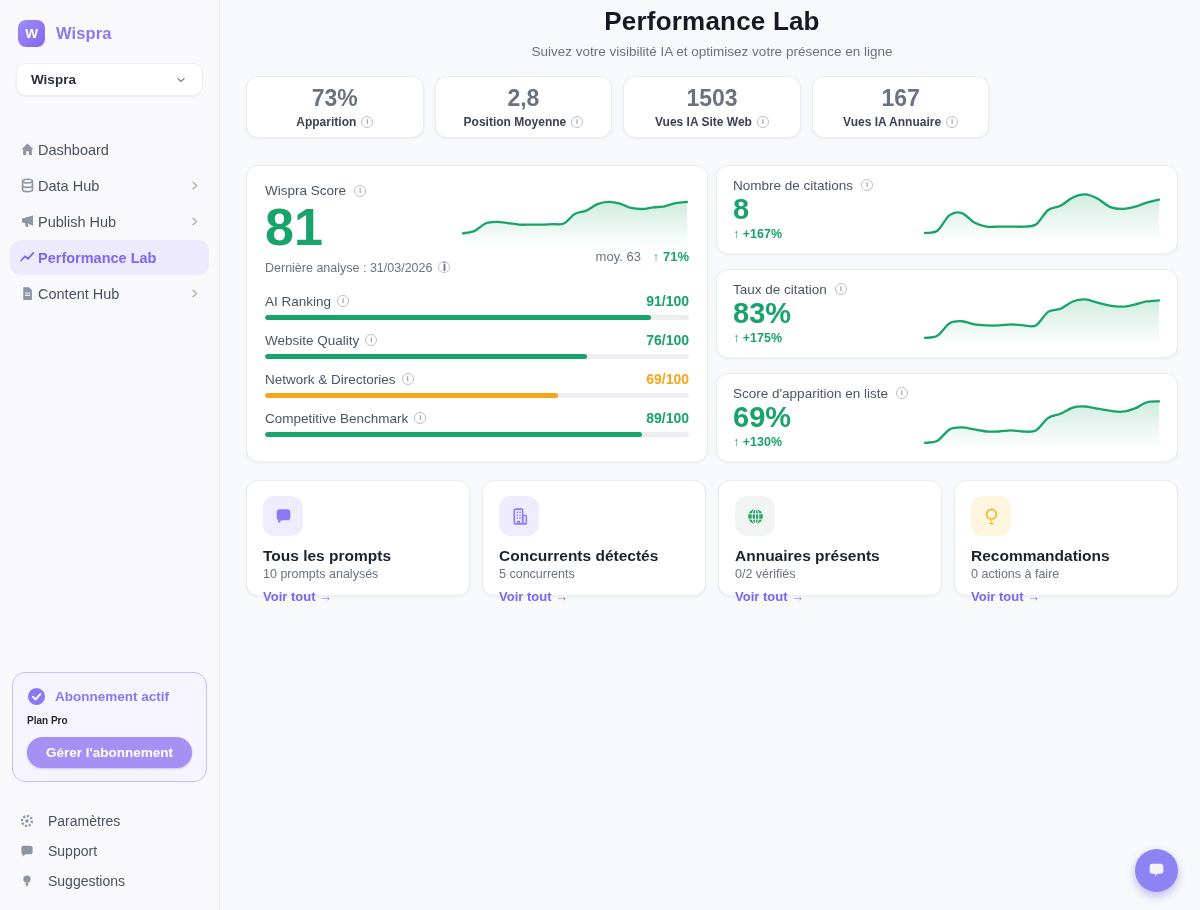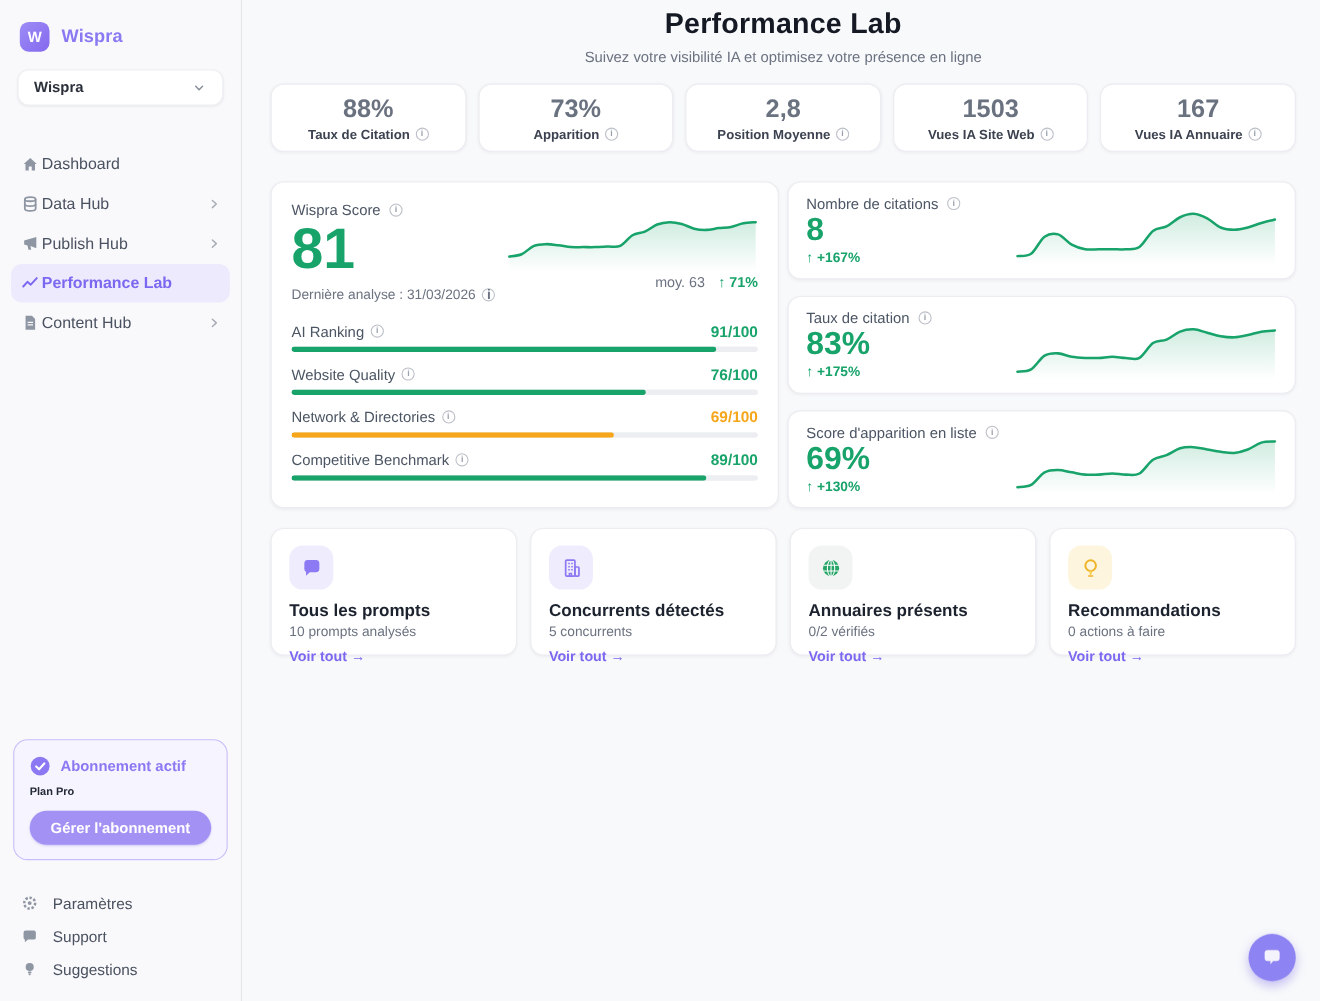--- a/index.html
+++ b/index.html
@@ -84,21 +84,21 @@
   }
   .iicon::after { content:"i"; }
 
   .mid { margin-top:27px; display:grid; grid-template-columns:462px 462px; gap:8px; }
   .score-card { height:297px; padding:17px 18px; }
   .score-top { display:flex; justify-content:space-between; }
   .score-left { min-width:0; }
   .label-row { display:flex; align-items:center; gap:8px; }
   .card-label { font-size:13.5px; font-weight:500; color:#4b5563; white-space:nowrap; }
   .score-value { font-size:52px; line-height:1.06; font-weight:800; color:#17a36a; margin-top:2px; }
-  .score-date { margin-top:6px; display:flex; align-items:center; gap:6px; }
+  .score-date { margin-top:6px; display:flex; align-items:flex-start; gap:6px; }
   .score-date span { font-size:12.5px; color:#6b7280; white-space:nowrap; }
   .score-chart { width:230px; display:flex; flex-direction:column; align-items:flex-end; }
   .score-caption { margin-top:2px; display:flex; align-items:baseline; gap:12px; }
   .cap-avg { font-size:13px; color:#6b7280; }
   .cap-delta { font-size:13px; font-weight:700; color:#17a36a; }
 
   .score-bars { margin-top:18px; }
   .bar-row { margin-bottom:12px; }
   .bar-head { display:flex; align-items:center; gap:6px; }
   .bar-label { font-size:13.5px; color:#4b5563; }
@@ -257,27 +257,20 @@
     </nav>
   </aside>
 
   <main class="main">
     <header class="page-header">
       <div class="page-title">Performance Lab</div>
       <div class="page-subtitle">Suivez votre visibilité IA et optimisez votre présence en ligne</div>
     </header>
 
     <section class="stats">
-      <div class="card stat-card">
-        <div class="stat-value">88%</div>
-        <div class="stat-label-row">
-            <span class="stat-label">Taux de Citation</span>
-            <span class="iicon"></span>
-          </div>
-      </div>
       <div class="card stat-card">
         <div class="stat-value">73%</div>
         <div class="stat-label-row">
             <span class="stat-label">Apparition</span>
             <span class="iicon"></span>
           </div>
       </div>
       <div class="card stat-card">
         <div class="stat-value">2,8</div>
         <div class="stat-label-row">

